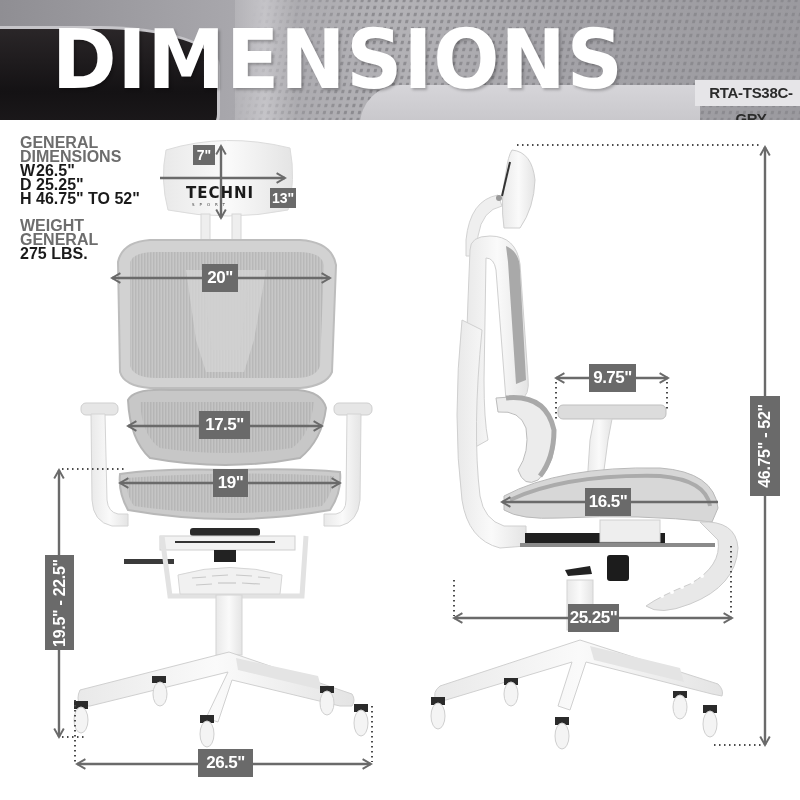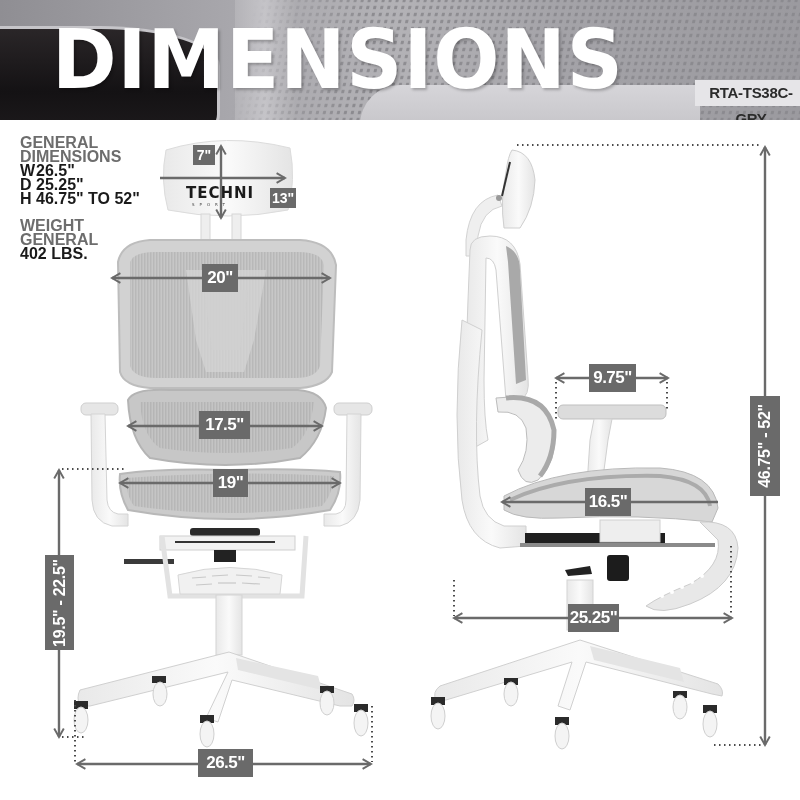--- a/index.html
+++ b/index.html
@@ -97,21 +97,21 @@
     <span class="k">D</span>
     <span>25.25"</span>
   </div>
   <div class="val">
     <span class="k">H</span>
     <span>46.75" TO 52"</span>
   </div>
   <div class="gap"></div>
   <div class="lbl">WEIGHT</div>
   <div class="lbl">GENERAL</div>
-  <div class="val">402 LBS.</div>
+  <div class="val">275 LBS.</div>
 </div>
 
 <svg class="art" width="800" height="800" viewBox="0 0 800 800">
   <defs>
     <pattern id="meshPat" width="3" height="3" patternUnits="userSpaceOnUse">
       <rect width="3" height="3" fill="#c4c4c4"></rect>
       <rect width="1.5" height="3" fill="#b2b2b2"></rect>
     </pattern>
     <linearGradient id="frameGrad" x1="0" x2="1">
       <stop offset="0" stop-color="#e9e9e9"></stop>

